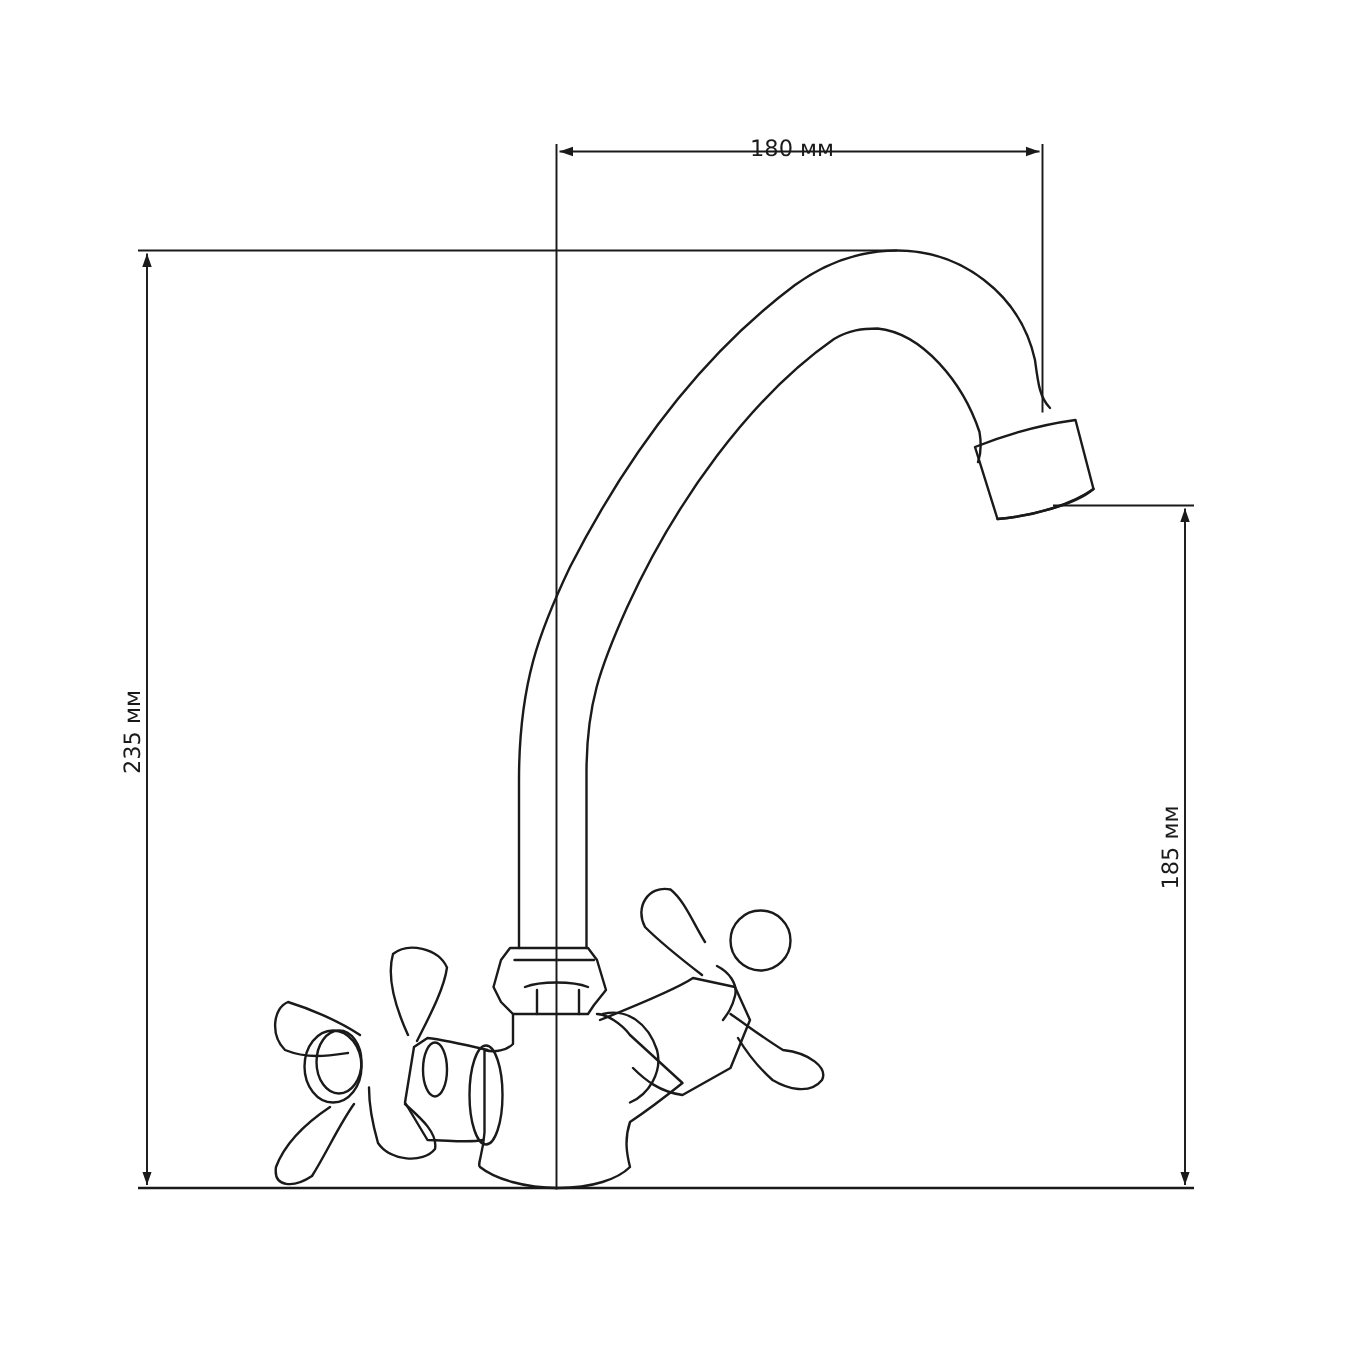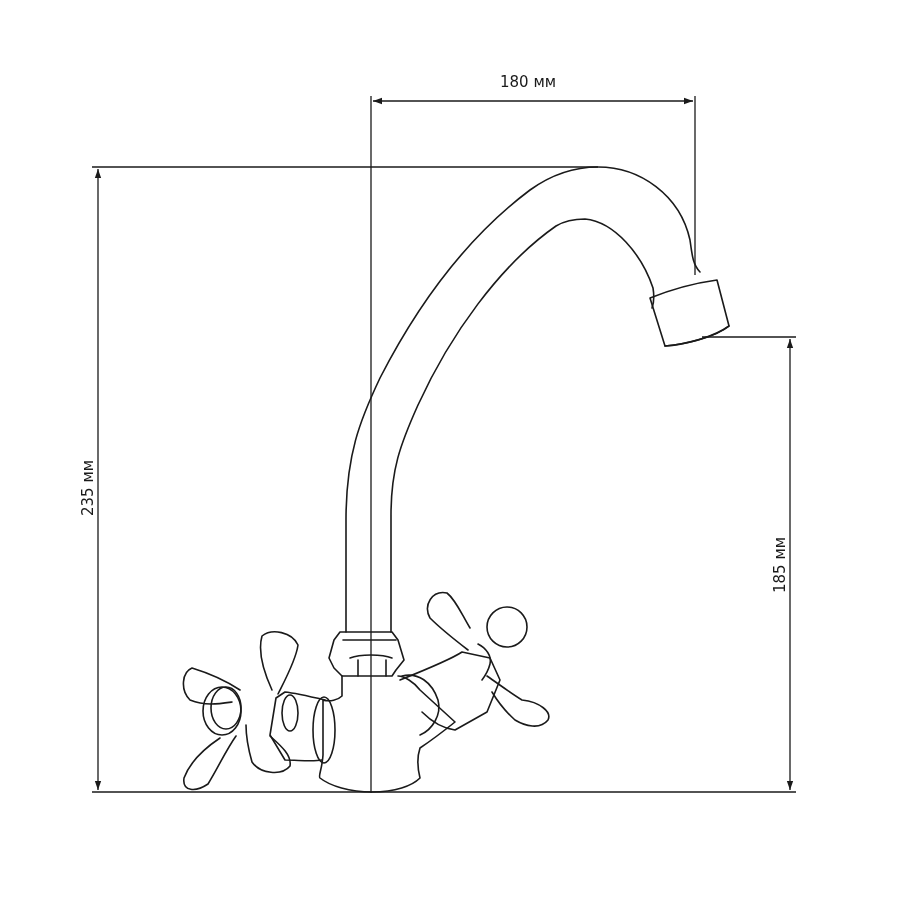--- a/index.html
+++ b/index.html
@@ -1,19 +1,19 @@
 <!DOCTYPE html>
 <html><head>
   <meta charset="utf-8">
   <style>
     html, body { margin: 0; padding: 0; background: #ffffff; }
     body { width: 900px; height: 900px; position: relative; overflow: hidden; font-family: "DejaVu Sans", sans-serif; }
     #drawing { position: absolute; left: 0; top: 0; width: 900px; height: 900px; }
     .dim-label { position: absolute; font-family: "DejaVu Sans", sans-serif; font-size: 15px; color: #1a1a1a; white-space: nowrap; }
-    .dim-top { left: 500px; top: 73px; }
+    .dim-top { left: 500px; top: 90px; }
     .dim-left { left: 88px; top: 488px; transform: translate(-50%, -50%) rotate(-90deg); }
     .dim-right { left: 780px; top: 565px; transform: translate(-50%, -50%) rotate(-90deg); }
     svg path, svg line, svg ellipse, svg circle { vector-effect: non-scaling-stroke; }
   </style>
 </head>
 <body>
 
 <svg id="drawing" viewBox="0 0 900 900" xmlns="http://www.w3.org/2000/svg">
   <defs>
     <marker id="arrow" viewBox="0 0 10 10" refX="10" refY="5" markerWidth="9" markerHeight="9" orient="auto-start-reverse" markerUnits="userSpaceOnUse">

